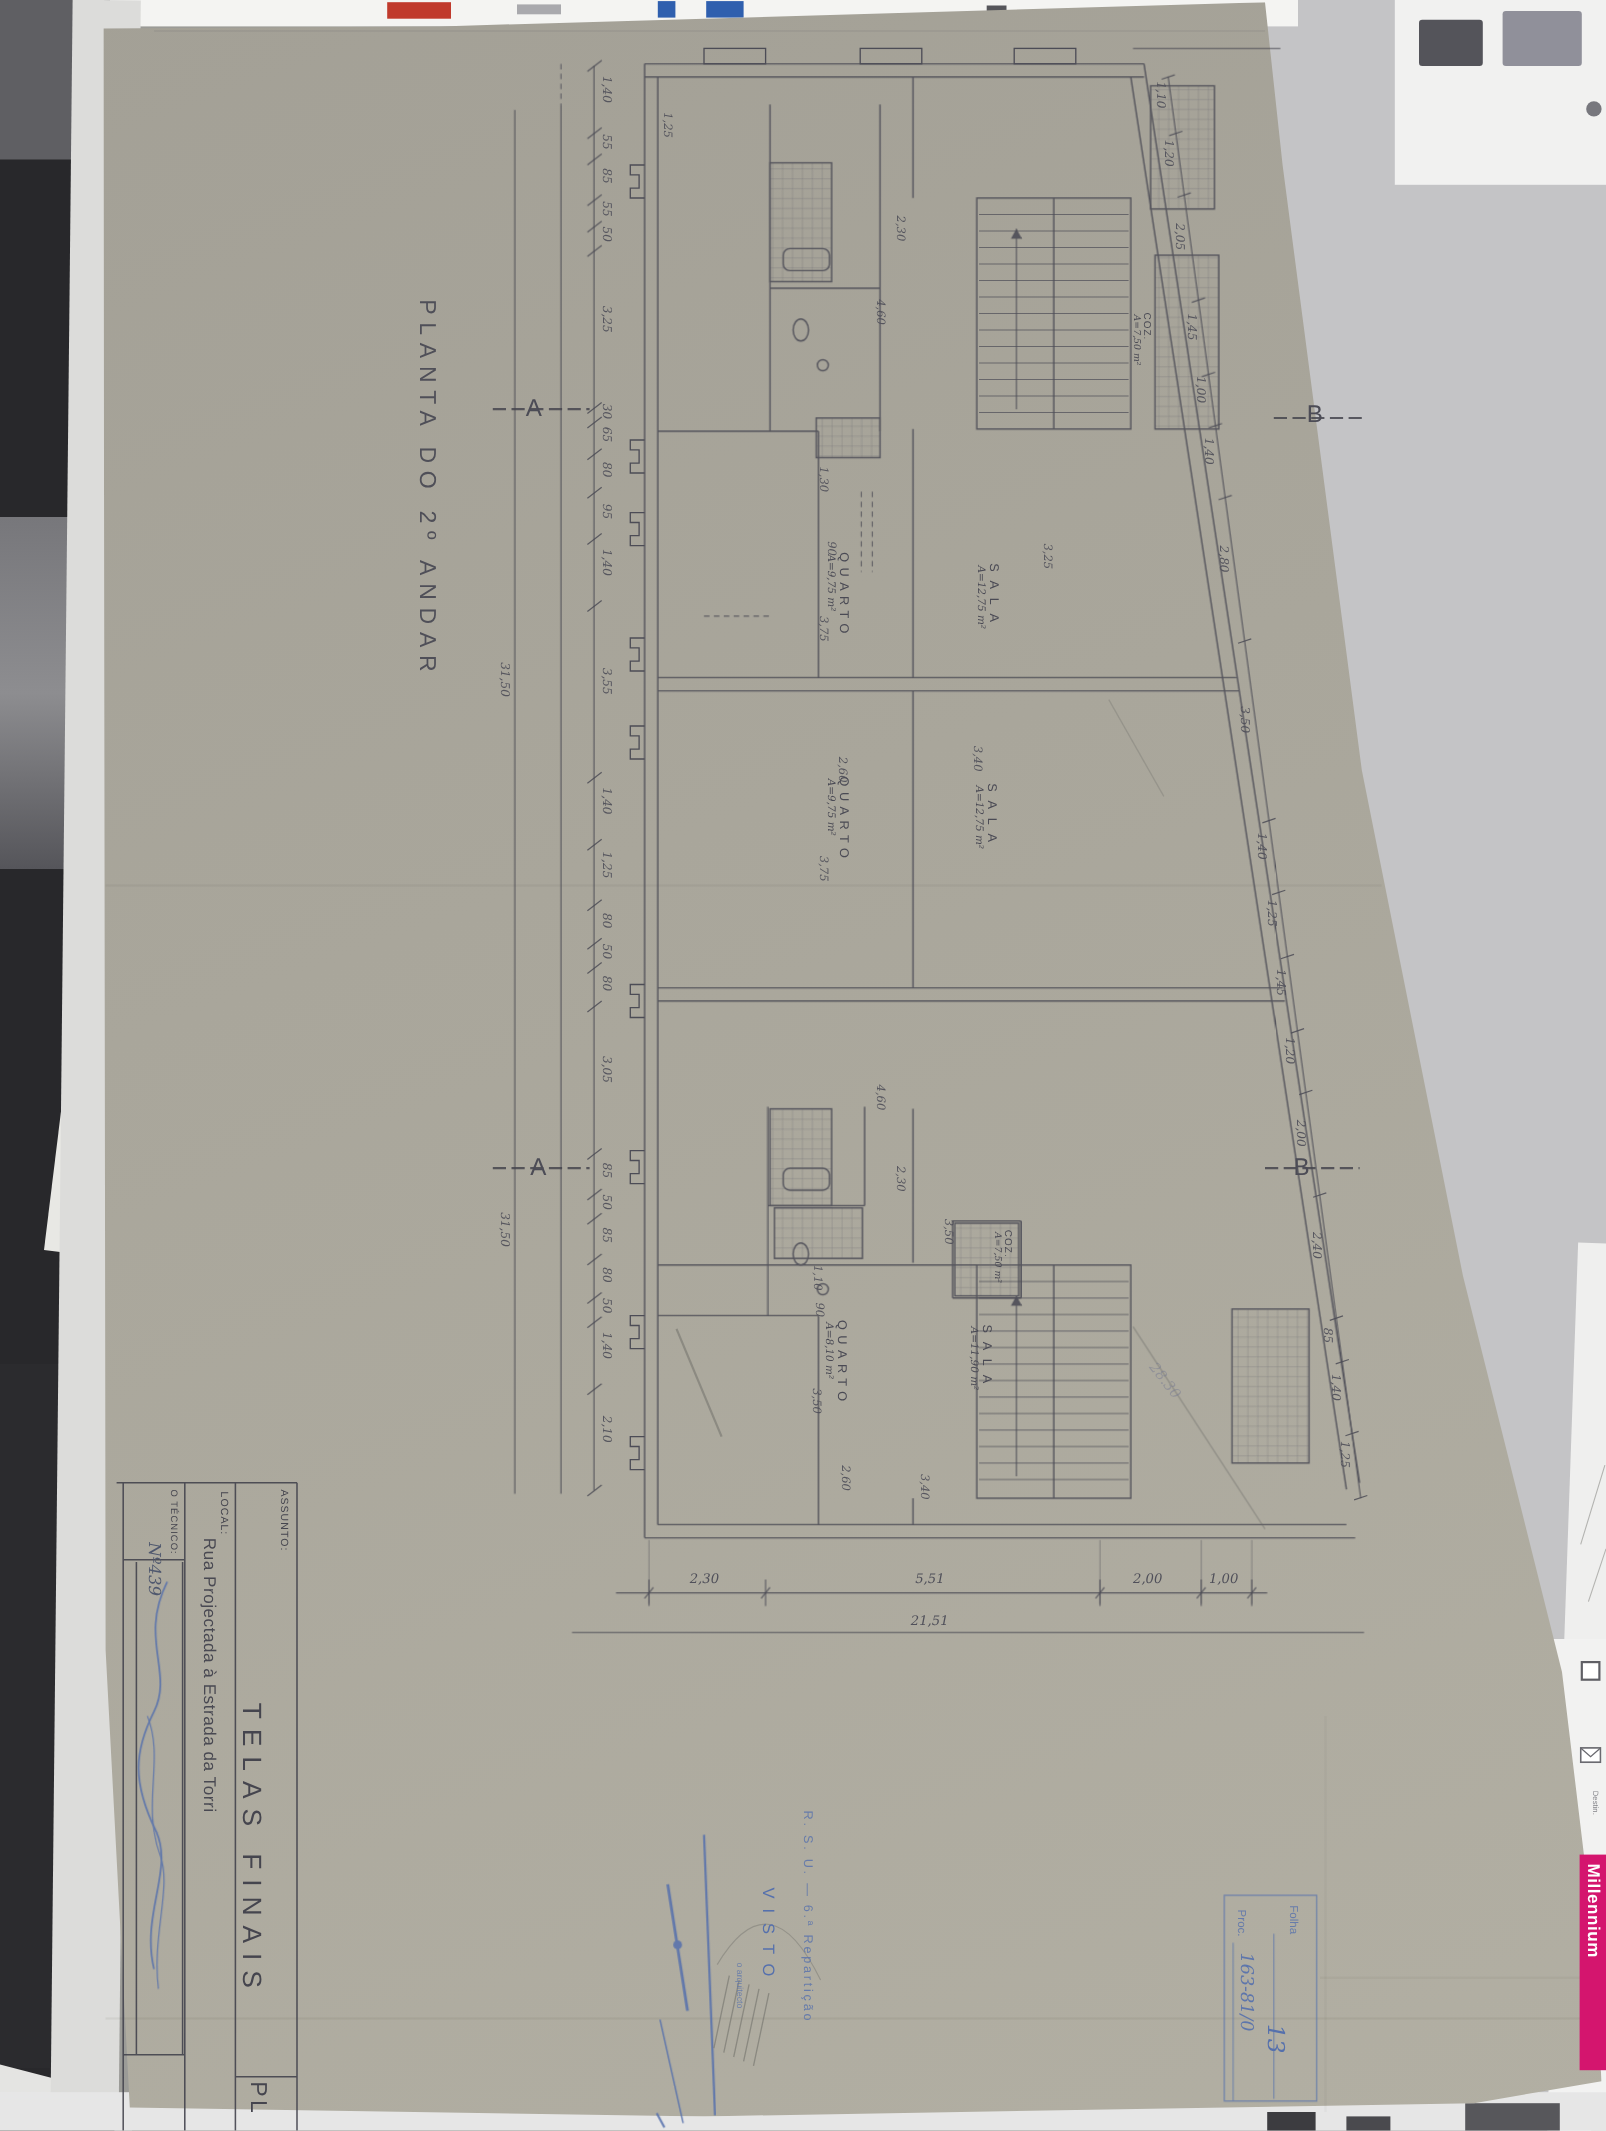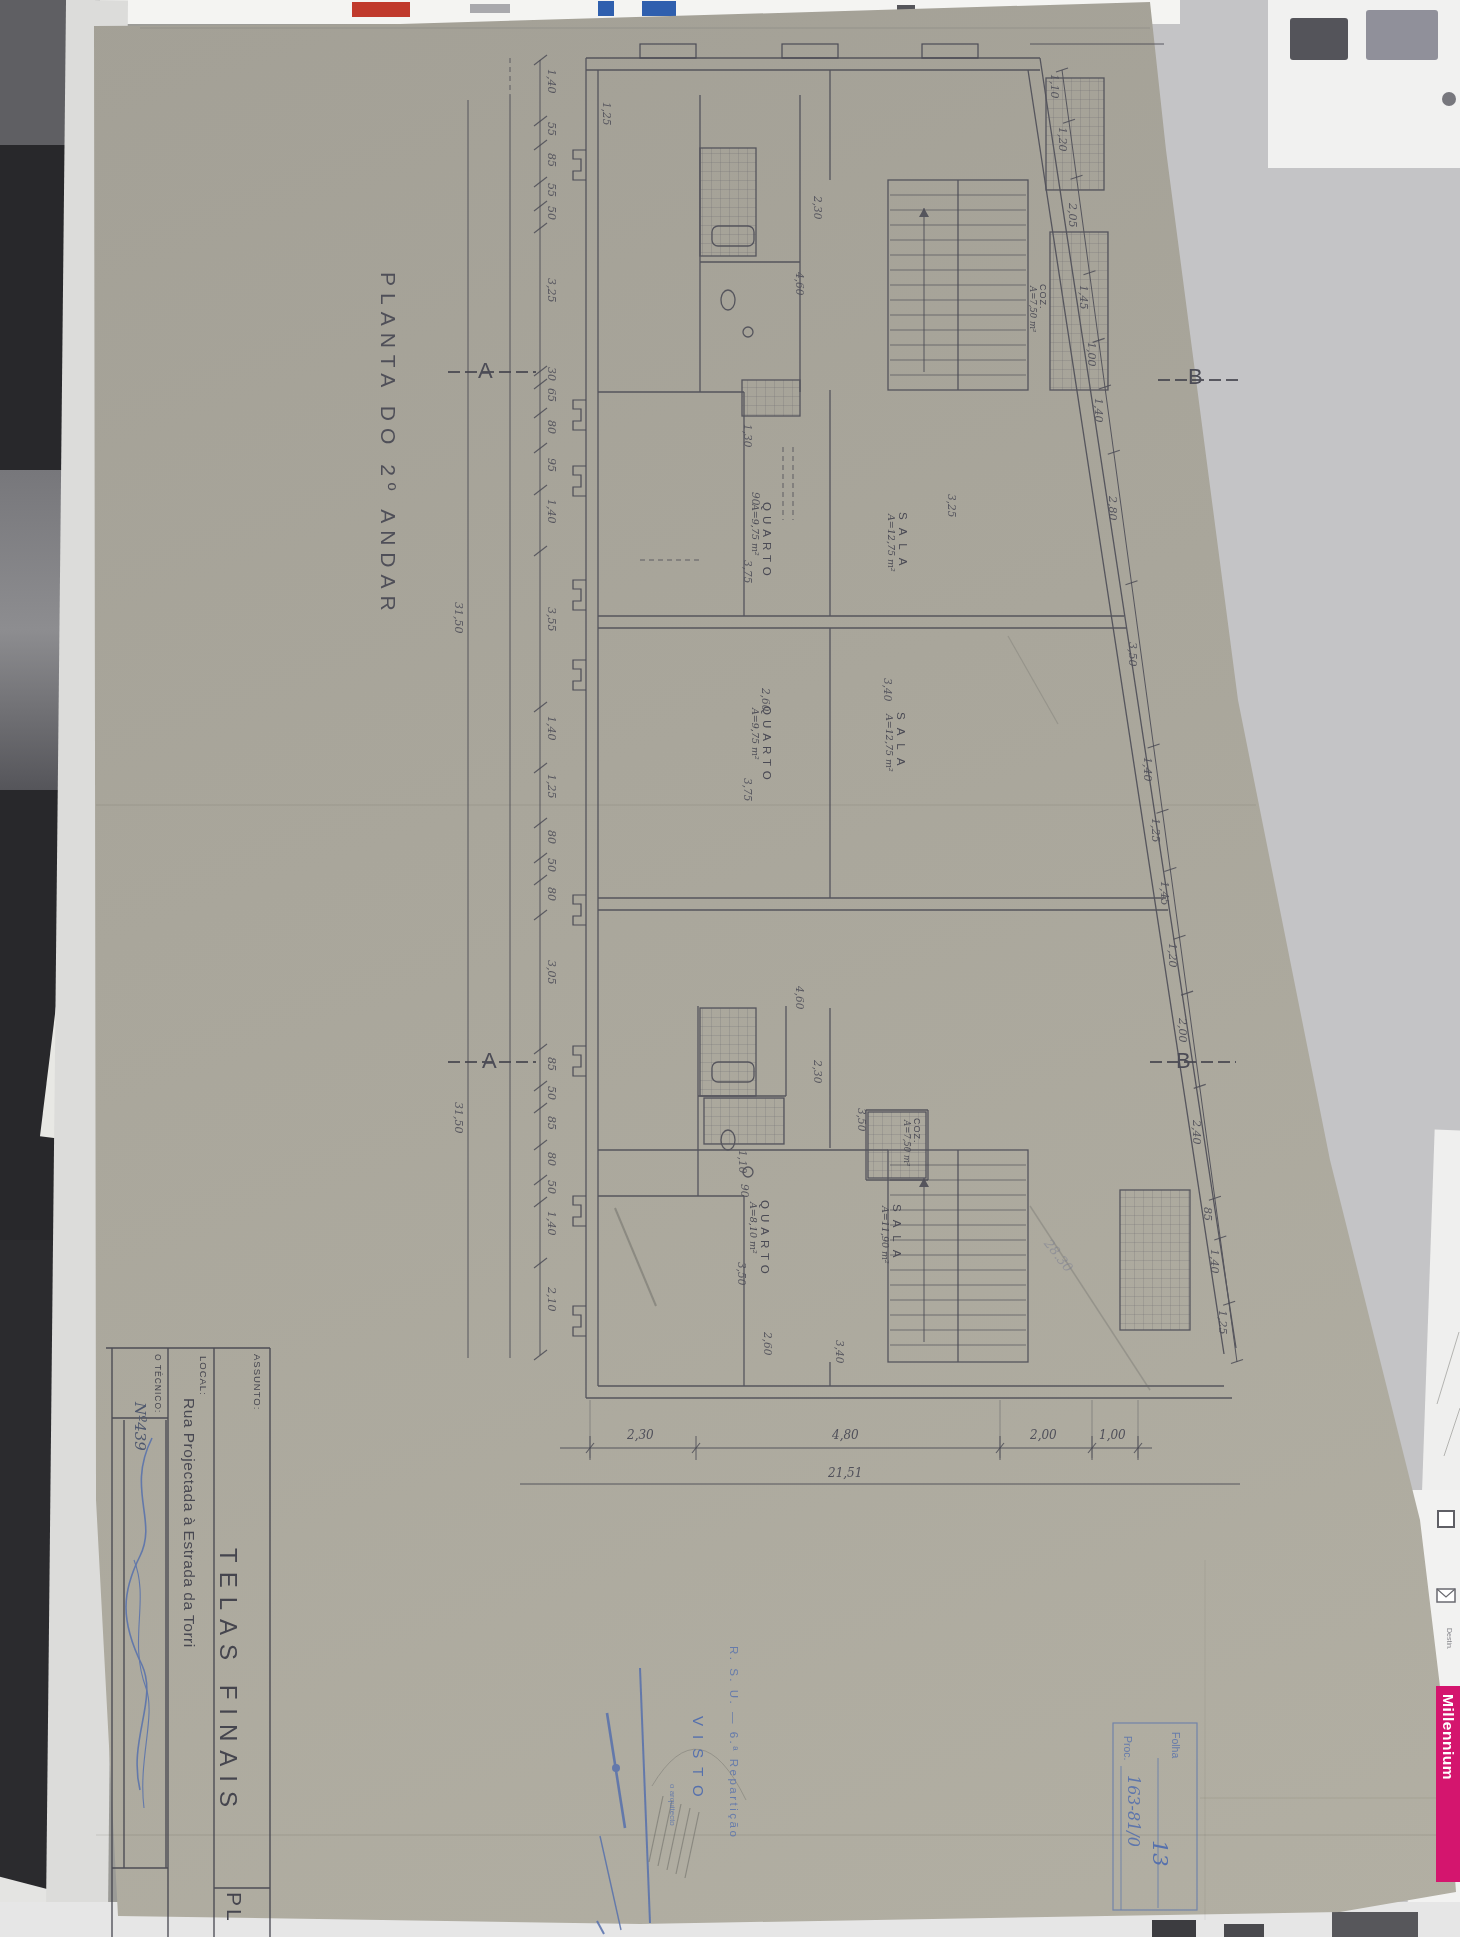--- a/index.html
+++ b/index.html
@@ -310,21 +310,21 @@
       <span class="dim v" style="left: 1141.03px; top: 756.672px; font-size: 11px;">1,40</span>
       <span class="dim v" style="left: 1149.41px; top: 818.449px; font-size: 11px;">1,25</span>
       <span class="dim v" style="left: 1157.93px; top: 881.37px; font-size: 11px;">1,45</span>
       <span class="dim v" style="left: 1166.3px; top: 943.147px; font-size: 11px;">1,20</span>
       <span class="dim v" style="left: 1176.41px; top: 1017.75px; font-size: 11px;">2,00</span>
       <span class="dim v" style="left: 1190.31px; top: 1120.33px; font-size: 11px;">2,40</span>
       <span class="dim v" style="left: 1200.59px; top: 1207.12px; font-size: 11px;">85</span>
       <span class="dim v" style="left: 1207.7px; top: 1248.6px; font-size: 11px;">1,40</span>
       <span class="dim v" style="left: 1216.07px; top: 1310.38px; font-size: 11px;">1,25</span>
       <span class="dimh" style="left: 627px; top: 1428px;">2,30</span>
-      <span class="dimh" style="left: 832px; top: 1428px;">4,80</span>
+      <span class="dimh" style="left: 832px; top: 1428px;">5,51</span>
       <span class="dimh" style="left: 1030px; top: 1428px;">2,00</span>
       <span class="dimh" style="left: 1099px; top: 1428px;">1,00</span>
       <span class="dimh" style="left: 828px; top: 1466px;">21,51</span>
       <span class="dim v" style="left: 812px; top: 196px; font-size: 10.5px;">2,30</span>
       <span class="dim v" style="left: 794px; top: 272px; font-size: 10.5px;">4,60</span>
       <span class="dim v" style="left: 742px; top: 424px; font-size: 10.5px;">1,30</span>
       <span class="dim v" style="left: 750px; top: 492px; font-size: 10.5px;">90</span>
       <span class="dim v" style="left: 742px; top: 560px; font-size: 10.5px;">3,75</span>
       <span class="dim v" style="left: 760px; top: 688px; font-size: 10.5px;">2,60</span>
       <span class="dim v" style="left: 882px; top: 678px; font-size: 10.5px;">3,40</span>

